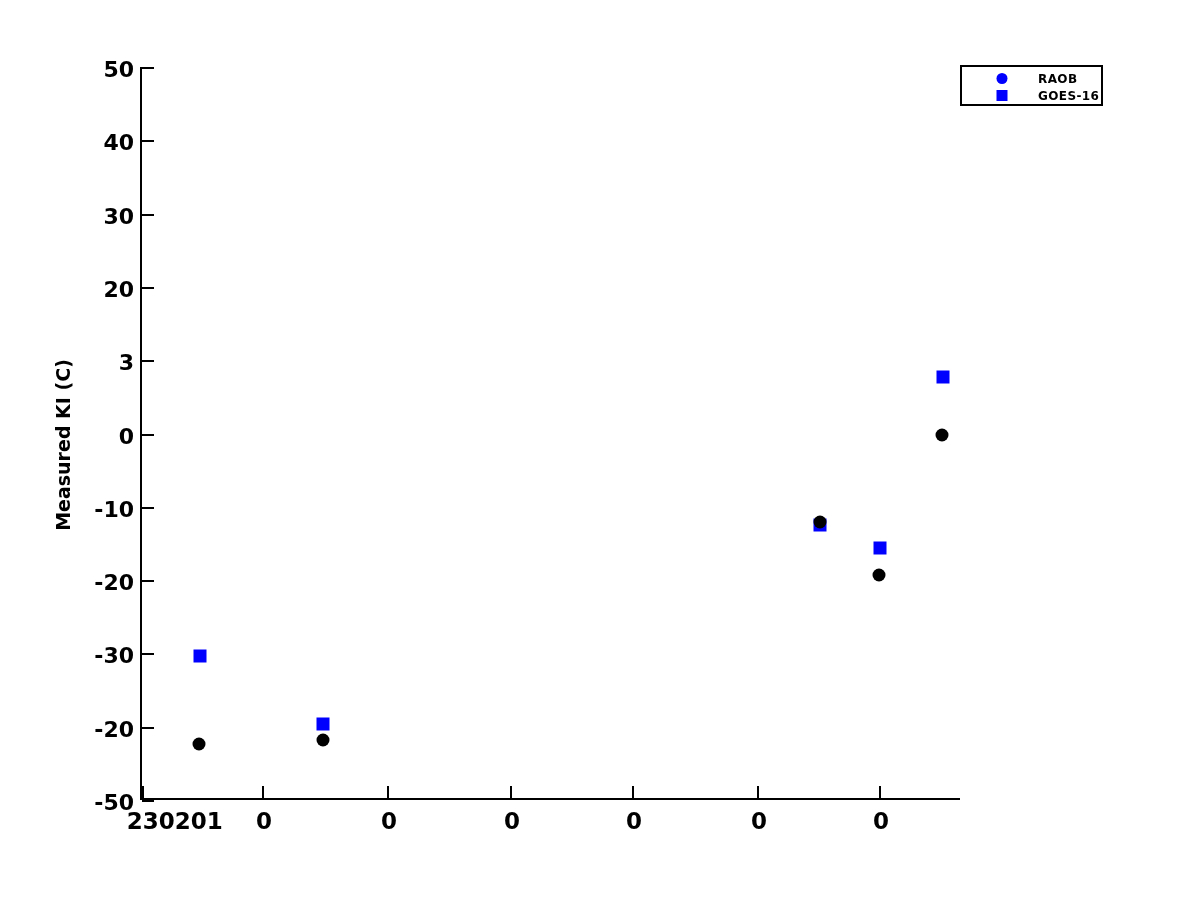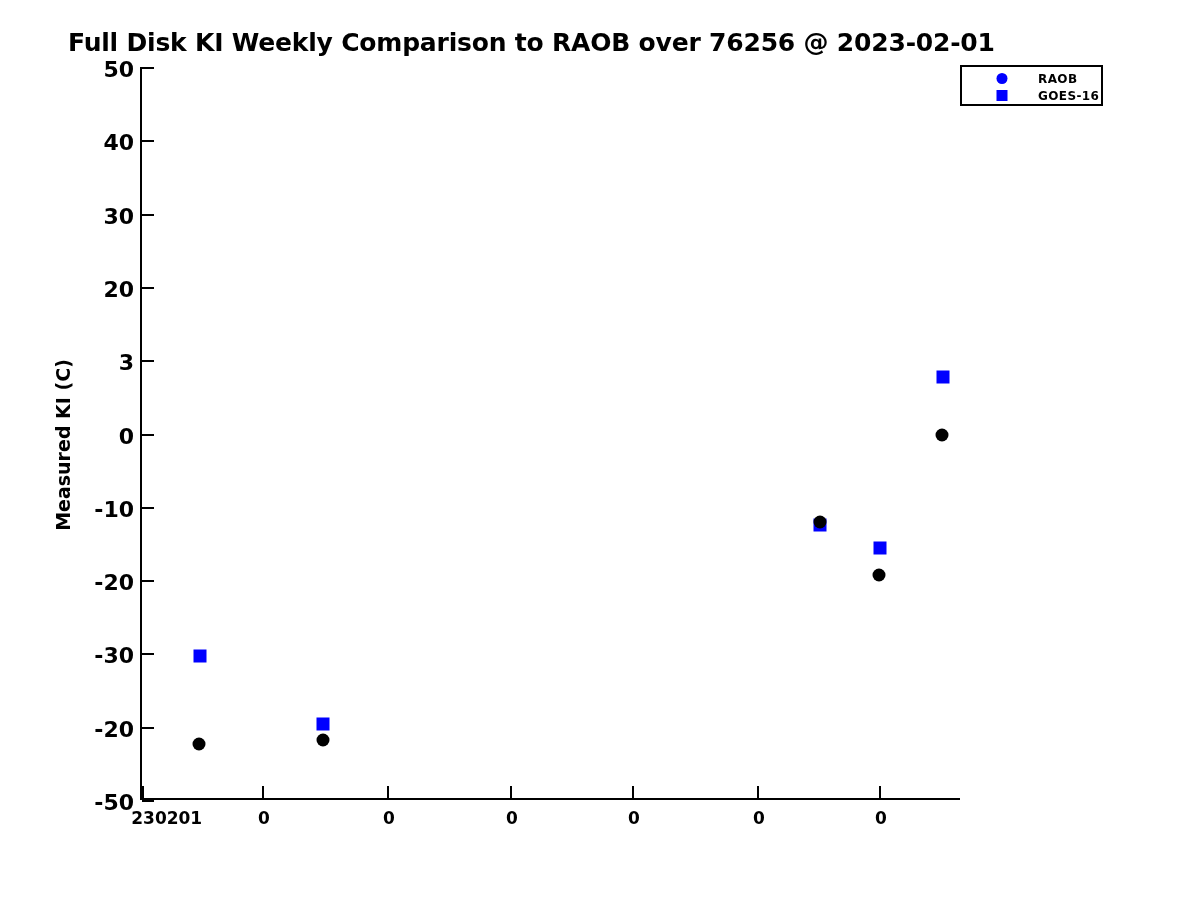--- a/index.html
+++ b/index.html
@@ -70,21 +70,21 @@
     bottom: 0;
     height: 12px;
     width: 0;
     border-left: 2px solid #000;
   }
   .tick-x-label {
     position: absolute;
     top: 100%;
     margin-top: 10px;
     transform: translateX(-50%);
-    font-size: 17px;
+    font-size: 23px;
     font-weight: bold;
     white-space: nowrap;
   }
 
   .marker {
     position: absolute;
     transform: translate(-50%, -50%);
   }
   .marker.circle {
     width: 13px;
@@ -154,21 +154,20 @@
     font-weight: bold;
     letter-spacing: 0.4px;
     white-space: nowrap;
   }
 </style>
 </head>
 <body>
 
 <div id="figure">
 
-  <div id="chart-title">Full Disk KI Weekly Comparison to RAOB over 76256 @ 2023-02-01</div>
 
   <div id="plot-area">
     <div id="y-ticks">
         <div class="tick-y" style="top: 0px;">
           <span class="tick-y-label">50</span>
         </div>
         <div class="tick-y" style="top: 73.3px; text-decoration: underline;">
           <span class="tick-y-label">40</span>
         </div>
         <div class="tick-y" style="top: 146.6px;">

